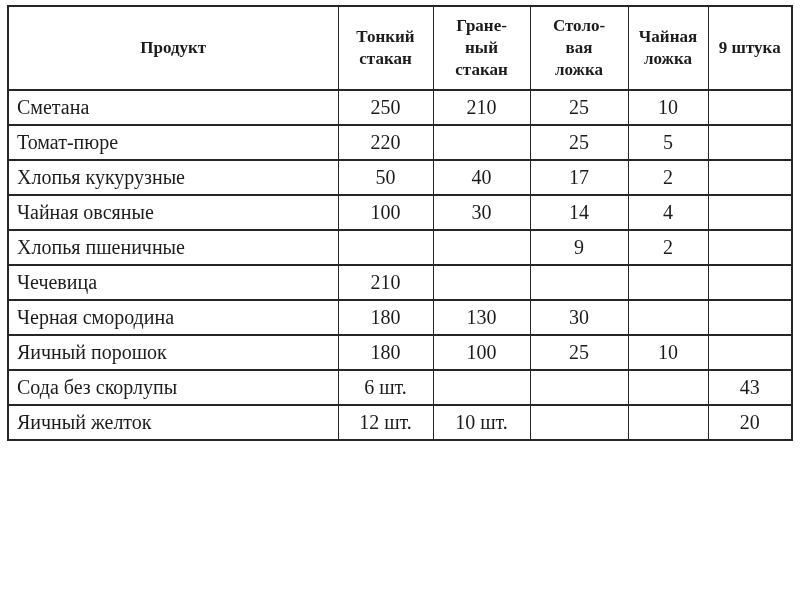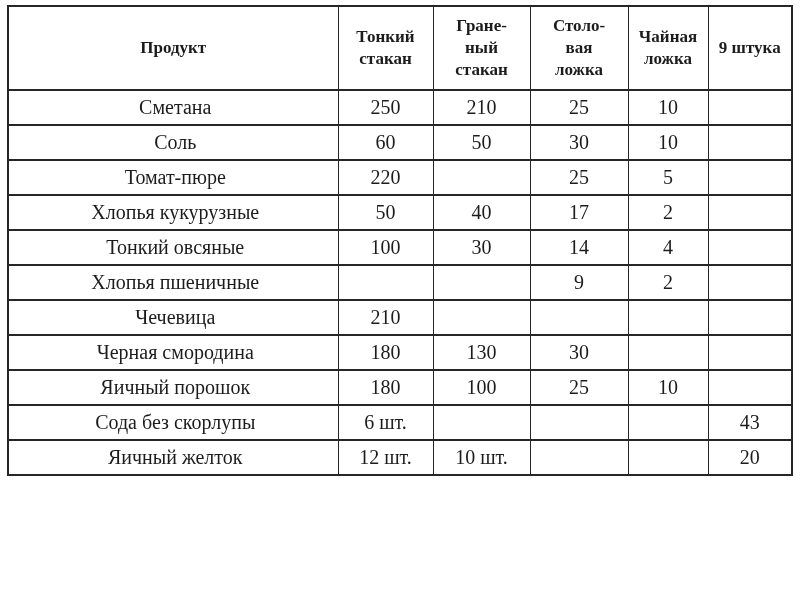--- a/index.html
+++ b/index.html
@@ -54,21 +54,21 @@
     white-space: pre-line;
     padding: 2px 2px;
     border-bottom: 2px solid #262626;
   }
   table.measures tbody td {
     height: 31px;
     font-size: 20px;
     padding: 1px 4px;
   }
   table.measures tbody td.product {
-    text-align: center;
+    text-align: left;
     padding-left: 8px;
   }
   table.measures tbody td.value {
     text-align: center;
   }
 </style>
 </head>
 <body>
 
 <div class="page">
@@ -100,45 +100,37 @@
     <tbody>
         <tr>
           <td class="product">Сметана</td>
           <td class="value">250</td>
           <td class="value">210</td>
           <td class="value">25</td>
           <td class="value">10</td>
           <td class="value"></td>
         </tr>
         <tr>
-          <td class="product">Соль</td>
-          <td class="value">60</td>
-          <td class="value">50</td>
-          <td class="value">30</td>
-          <td class="value">10</td>
-          <td class="value"></td>
-        </tr>
-        <tr>
           <td class="product">Томат-пюре</td>
           <td class="value">220</td>
           <td class="value"></td>
           <td class="value">25</td>
           <td class="value">5</td>
           <td class="value"></td>
         </tr>
         <tr>
           <td class="product">Хлопья кукурузные</td>
           <td class="value">50</td>
           <td class="value">40</td>
           <td class="value">17</td>
           <td class="value">2</td>
           <td class="value"></td>
         </tr>
         <tr>
-          <td class="product">Тонкий овсяные</td>
+          <td class="product">Чайная овсяные</td>
           <td class="value">100</td>
           <td class="value">30</td>
           <td class="value">14</td>
           <td class="value">4</td>
           <td class="value"></td>
         </tr>
         <tr>
           <td class="product">Хлопья пшеничные</td>
           <td class="value"></td>
           <td class="value"></td>

